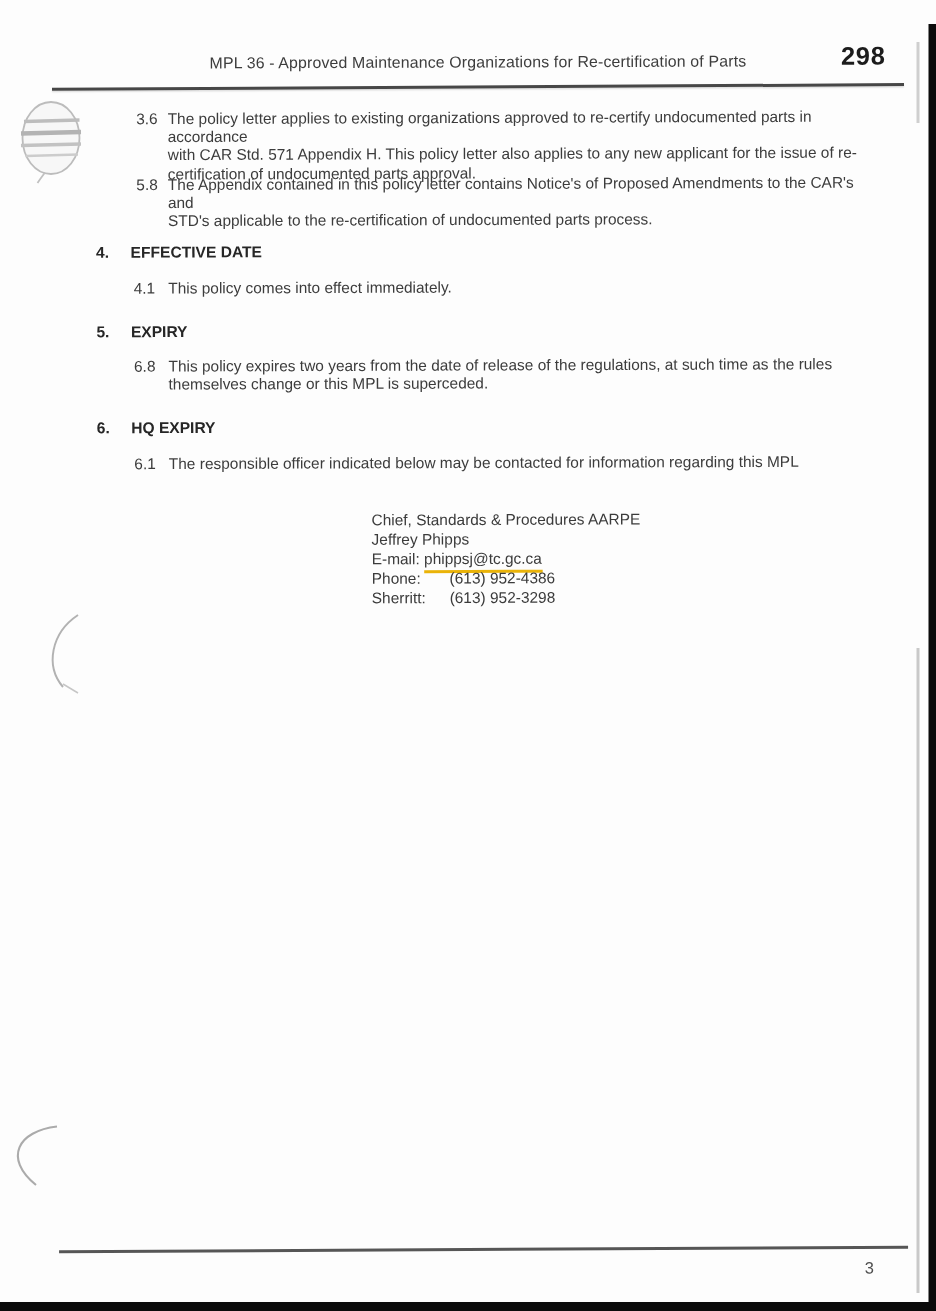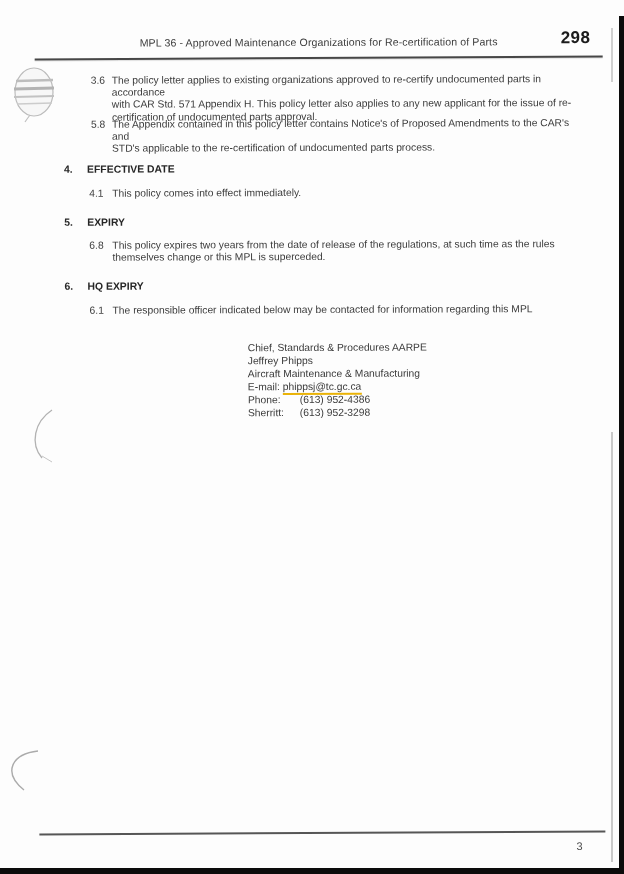--- a/index.html
+++ b/index.html
@@ -123,21 +123,20 @@
       <span>HQ EXPIRY</span>
     </div>
     <div class="para" style="top:304px; left:90px;">
       <span class="num" style="flex-basis:23px;">6.1</span>
       <span class="ptext">The responsible officer indicated below may be contacted for information regarding this MPL</span>
     </div>
 
     <div class="contact">
       <div class="row">Chief, Standards &amp; Procedures AARPE</div>
       <div class="row">Jeffrey Phipps</div>
-      <div class="row">Aircraft Maintenance &amp; Manufacturing</div>
       <div class="row">
         <span>E-mail:</span>
         <span class="email-link">phippsj@tc.gc.ca</span>
       </div>
       <div class="row">
         <span class="lbl-fixed">Phone:</span>
         <span>(613) 952-4386</span>
       </div>
       <div class="row">
         <span class="lbl-fixed">Sherritt:</span>

